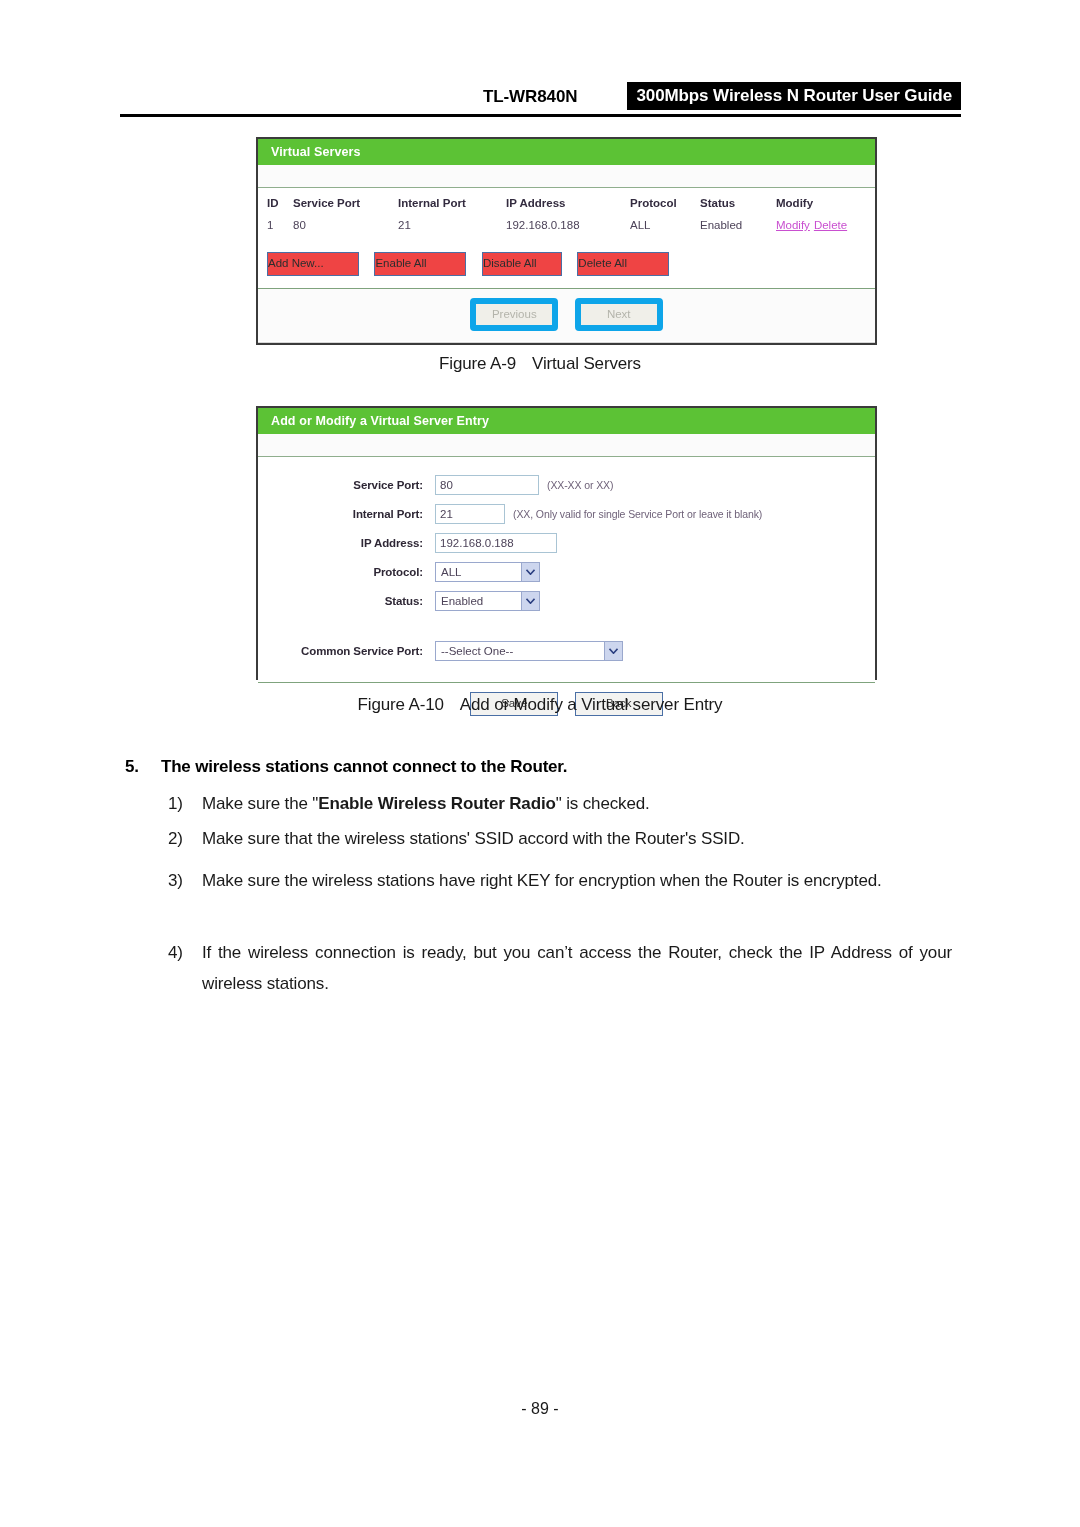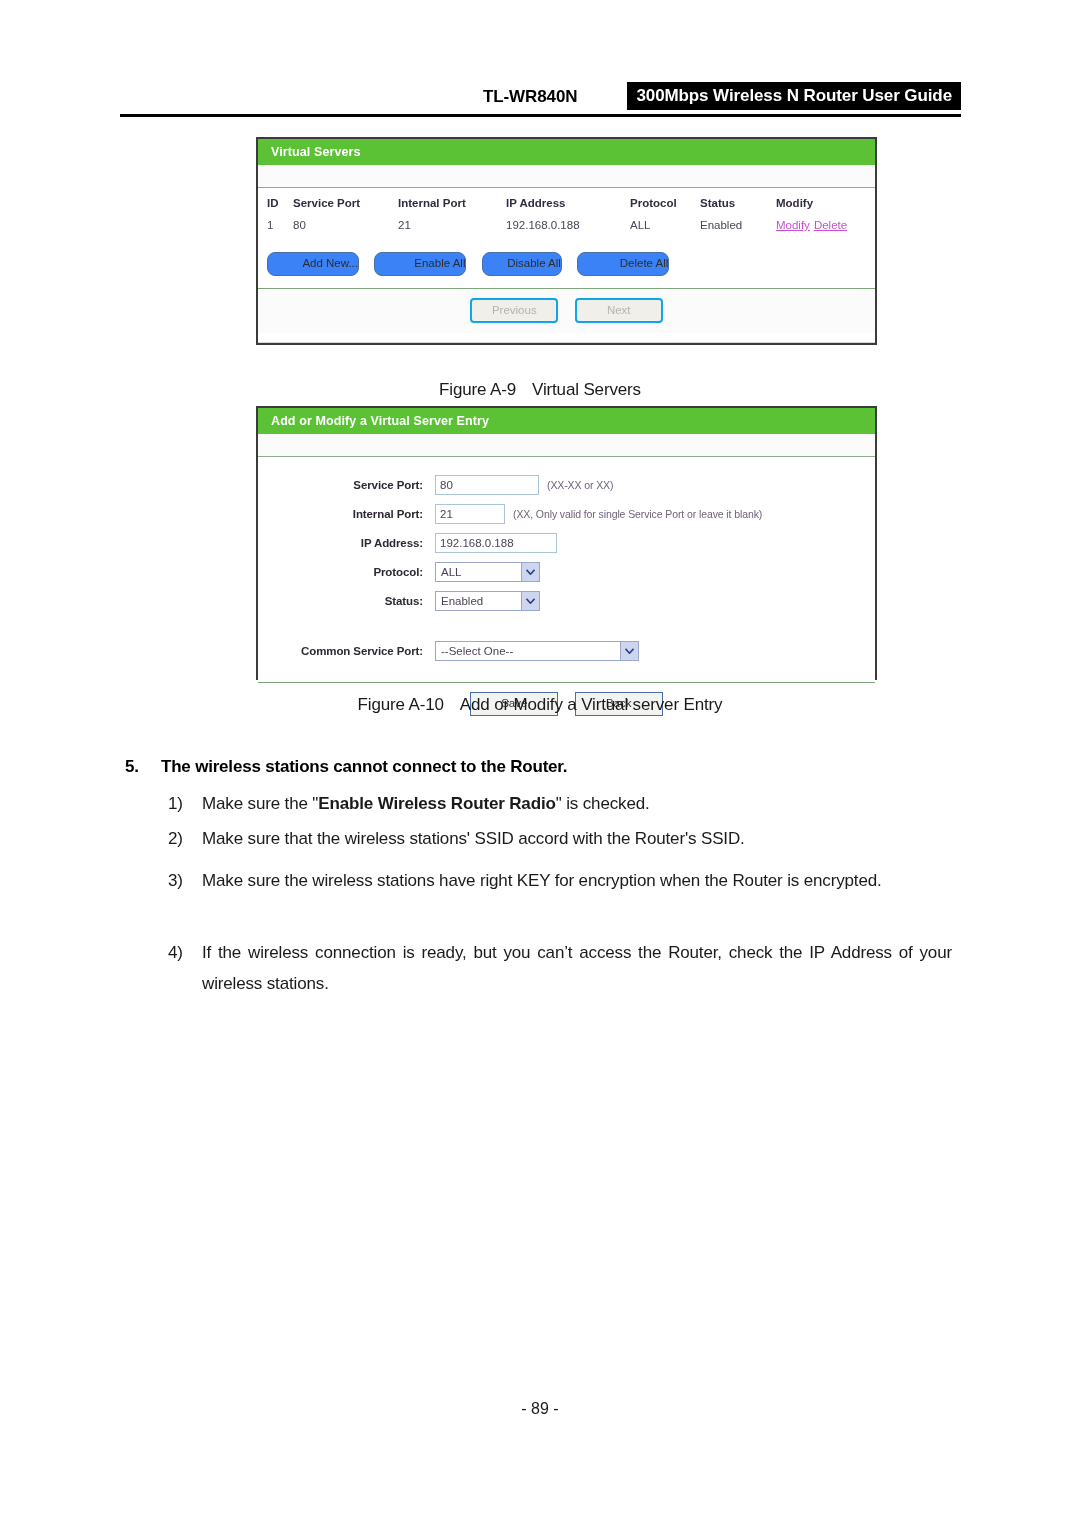--- a/index.html
+++ b/index.html
@@ -127,25 +127,25 @@
   
   .btn-row {
     padding: 14px 0 12px 9px;
     background: #ffffff;
   }
   .btn {
     display: inline-block;
     font-family: "Liberation Sans", sans-serif;
     font-size: 11.5px;
     color: #2d2d2d;
-    background: #3b82f6;
+    background: #ef4444;
     border: 1px solid #4a6fa5;
-    border-radius: 8px;
+    border-radius: 0;
     padding: 3px 0 4px 0;
-    text-align: right;
+    text-align: left;
     margin-right: 11px;
     cursor: pointer;
     box-sizing: border-box;
     line-height: 1.25;
   }
   .btn-addnew  { width: 92px; }
   .btn-enable  { width: 92px; }
   .btn-disable { width: 80px; }
   .btn-delete  { width: 92px; }
 
@@ -153,21 +153,21 @@
     border-top: 1.5px solid #7fa37d;
     background: #fbfbfb;
     text-align: center;
     padding: 9px 0 10px 0;
   }
   .btn-disabled {
     display: inline-block;
     font-size: 11.5px;
     color: #b4b4ab;
     background: #f0efe9;
-    border: 2px solid #0ea5e9;
+    border: 6px solid #0ea5e9;
     border-radius: 4px;
     width: 88px;
     padding: 3px 0 4px 0;
     text-align: center;
     margin: 0 6px;
     box-sizing: border-box;
     line-height: 1.25;
     cursor: default;
   }
 
@@ -218,21 +218,21 @@
     height: 20px;
     box-sizing: border-box;
     display: flex;
     align-items: center;
     font-size: 11.5px;
     color: #4d4359;
     padding-left: 5px;
     cursor: pointer;
   }
   .w-sel-small { width: 105px; }
-  .w-sel-big   { width: 204px; }
+  .w-sel-big   { width: 188px; }
   .sel-arrow {
     position: absolute;
     right: 0;
     top: 0;
     bottom: 0;
     width: 17px;
     background: #cdd6ee;
     border-left: 1px solid #9aa8cd;
     display: flex;
     align-items: center;
@@ -364,21 +364,21 @@
         <span class="btn btn-delete">Delete All</span>
       </div>
     </div>
     <div class="panel-footer">
       <span class="btn-disabled">Previous</span>
       <span class="btn-disabled">Next</span>
     </div>
   </div>
 </div>
 
-<div class="fig-caption" style="top:380px;">
+<div class="fig-caption" style="top:354px;">
   <span class="fig-num">Figure A-9</span><span class="fig-sep"></span><span>Virtual Servers</span>
 </div>
 
 <div class="panel" style="left:256px; top:406px; width:621px; height:274px;">
   <div class="panel-inner">
     <div class="panel-title">Add or Modify a Virtual Server Entry</div>
     <div class="panel-gap"></div>
 
     <div class="form-body">
 

